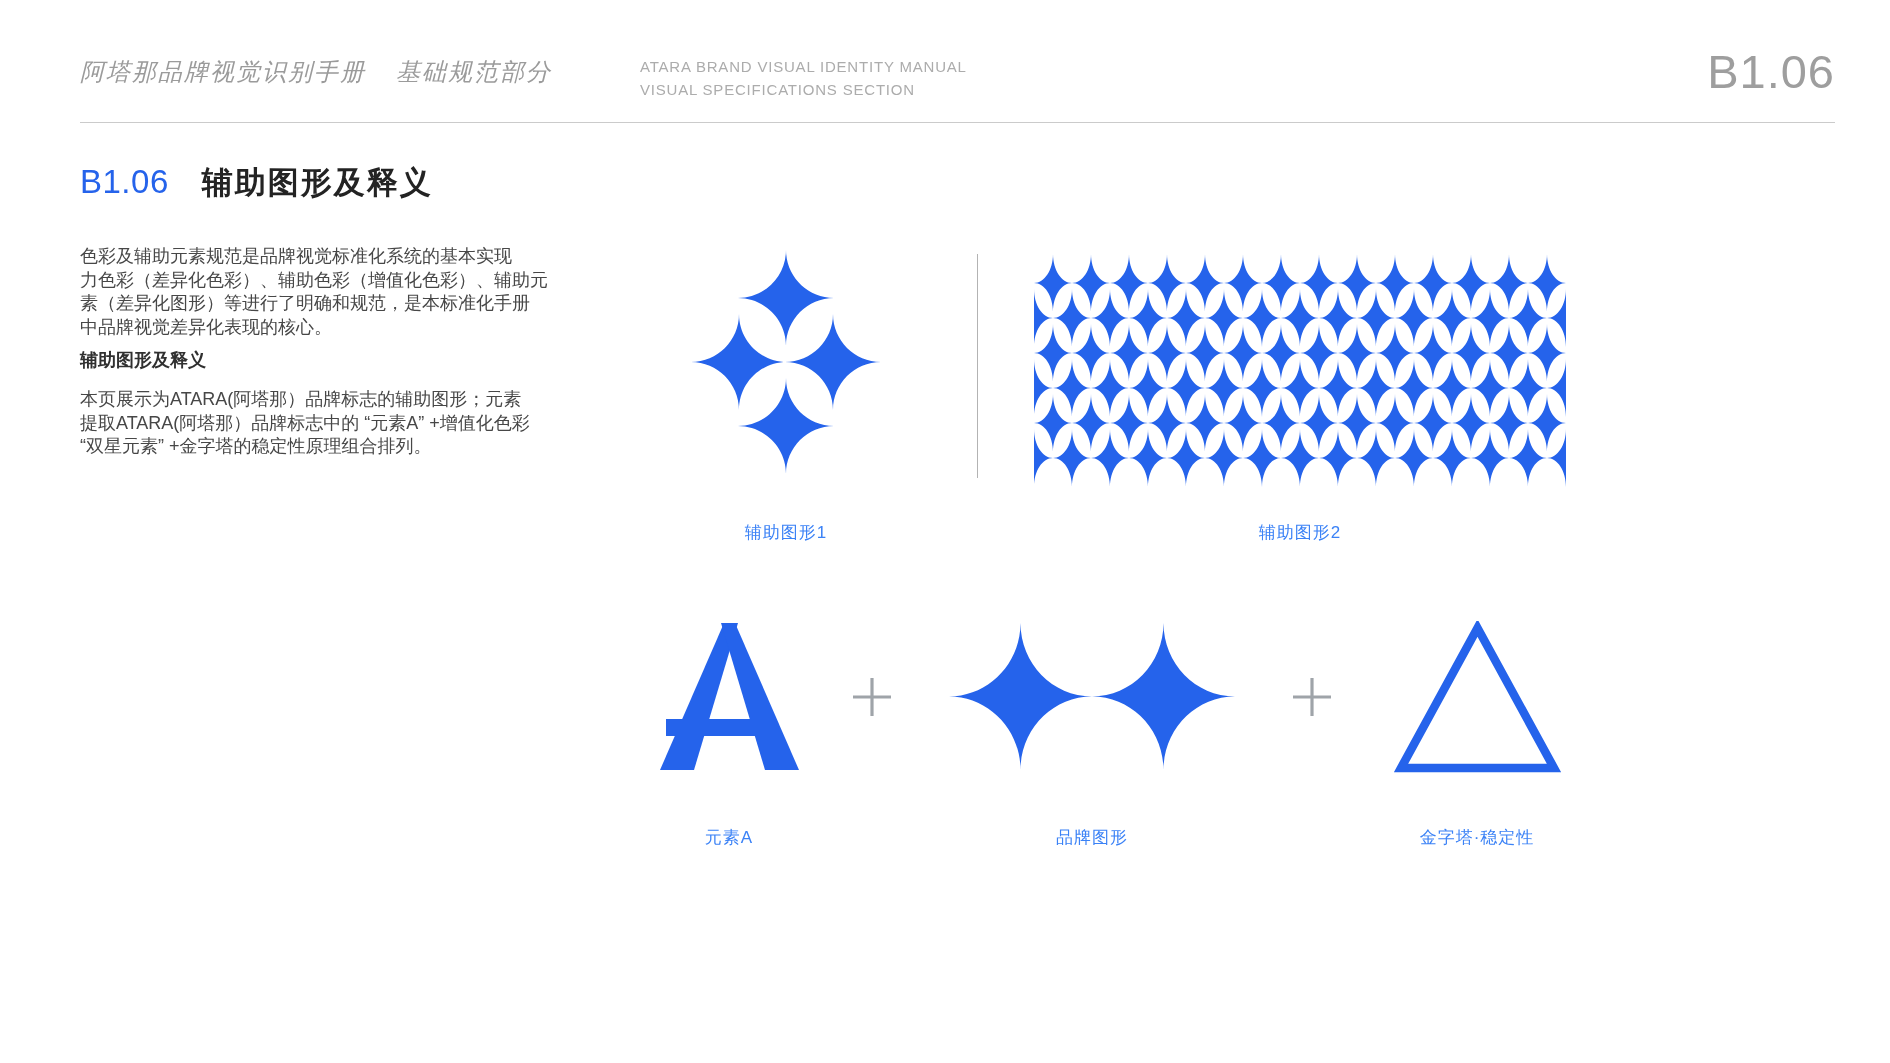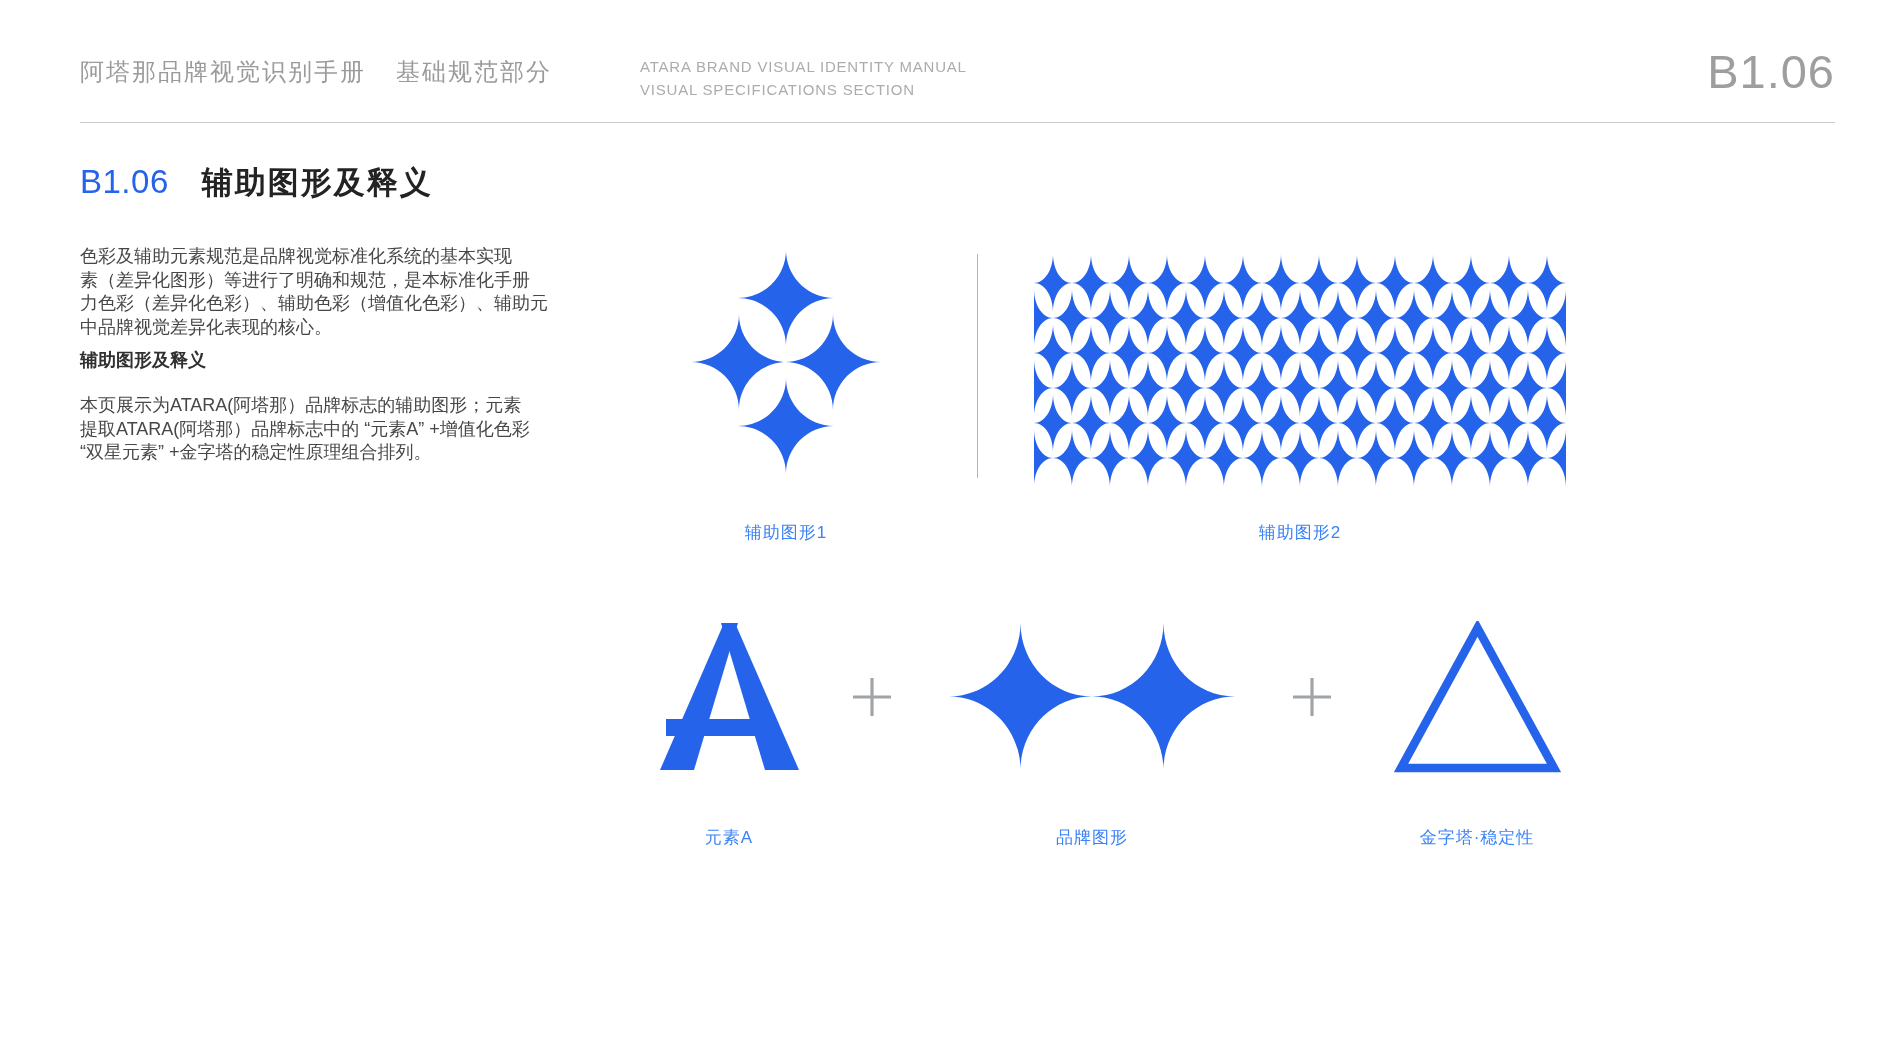--- a/index.html
+++ b/index.html
@@ -3,36 +3,36 @@
 <meta charset="utf-8">
 <style>
   html,body{margin:0;padding:0;background:#ffffff;}
   .page{
     position:relative;width:1890px;height:1063px;background:#ffffff;overflow:hidden;
     font-family:"Liberation Sans","DejaVu Sans",sans-serif;
   }
   .abs{position:absolute;}
 
   
-  .header-cn{left:80px;top:56px;font-size:24px;color:#9b9b9b;letter-spacing:2px;white-space:nowrap;}
+  .header-cn{left:80px;top:56px;font-size:24px;color:#9b9b9b;letter-spacing:2px;white-space:nowrap;font-style:italic;}
   .header-cn .gap{display:inline-block;width:30px;}
   .header-en{left:640px;top:55px;font-size:15px;line-height:23px;color:#acacac;letter-spacing:.8px;}
   .page-code-top{right:55px;top:44px;font-size:47px;font-weight:300;color:#9e9e9e;letter-spacing:1px;}
   .header-rule{left:80px;top:122px;width:1755px;height:1px;background:#cbcbcb;}
 
   
   .section-title{left:80px;top:162px;display:flex;align-items:baseline;}
   .section-code{font-size:33px;font-weight:500;color:#2563eb;letter-spacing:.5px;}
   .section-name{font-size:31px;font-weight:600;color:#232323;margin-left:33px;letter-spacing:2px;}
 
   
   .body-copy{left:80px;top:245px;width:380px;font-size:18px;line-height:23.6px;color:#474747;}
   .body-copy .ln{white-space:nowrap;}
   .sub-heading{font-weight:700;color:#303030;margin-top:10px;}
-  .para2{margin-top:21px;}
+  .para2{margin-top:15px;}
 
   
   .fig-caption{font-size:17px;color:#3b82f6;text-align:center;width:220px;letter-spacing:1px;}
   .v-divider{left:977px;top:254px;width:1px;height:224px;background:#b3b3b3;}
   svg{display:block;}
 </style>
 </head>
 <body>
 
 <div class="page">
@@ -54,22 +54,22 @@
   <div class="abs header-rule"></div>
 
   <div class="abs section-title">
     <span class="section-code">B1.06</span>
     <span class="section-name">辅助图形及释义</span>
   </div>
 
   <div class="abs body-copy">
     <div class="para1">
       <div class="ln">色彩及辅助元素规范是品牌视觉标准化系统的基本实现</div>
+      <div class="ln">力色彩（差异化色彩）、辅助色彩（增值化色彩）、辅助元</div>
       <div class="ln">素（差异化图形）等进行了明确和规范，是本标准化手册</div>
-      <div class="ln">力色彩（差异化色彩）、辅助色彩（增值化色彩）、辅助元</div>
       <div class="ln">中品牌视觉差异化表现的核心。</div>
     </div>
     <div class="sub-heading">辅助图形及释义</div>
     <div class="para2">
       <div class="ln">本页展示为ATARA(阿塔那）品牌标志的辅助图形；元素</div>
       <div class="ln">提取ATARA(阿塔那）品牌标志中的 “元素A” +增值化色彩</div>
       <div class="ln">“双星元素” +金字塔的稳定性原理组合排列。</div>
     </div>
   </div>
 

